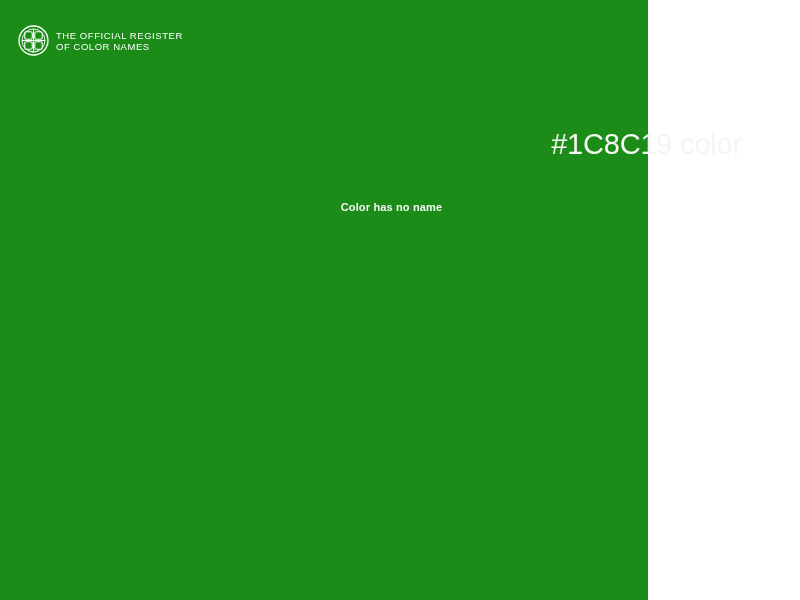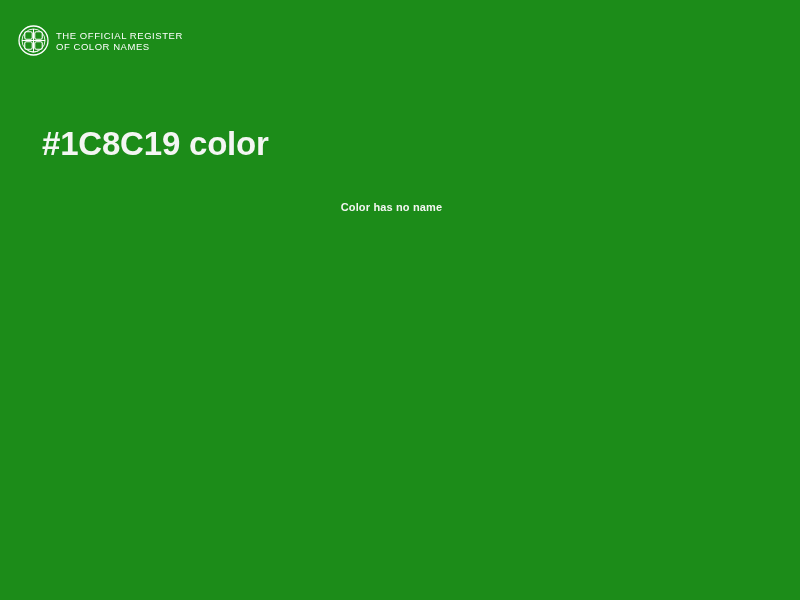--- a/index.html
+++ b/index.html
@@ -10,21 +10,21 @@
   body {
     width: 800px;
     height: 600px;
     overflow: hidden;
     font-family: "Liberation Sans", "DejaVu Sans", sans-serif;
     -webkit-font-smoothing: antialiased;
   }
 
   #page {
     position: relative;
-    width: 800px;
+    width: 648px;
     height: 600px;
     background: #1C8C19;
   }
 
   
   .brand {
     position: absolute;
     left: 18px;
     top: 25px;
     display: flex;
@@ -60,27 +60,28 @@
   
   .content {
     position: absolute;
     left: 42px;
     top: 118px;
     width: 700px;
   }
 
   .color-title {
     font-family: "Liberation Sans", "DejaVu Sans", sans-serif;
-    font-size: 33px;
+    font-size: 29px;
     line-height: 52px;
-    font-weight: 700;
+    font-weight: 400;
     color: #f4f6f3;
     letter-spacing: -0.2px;
     white-space: nowrap;
     margin: 0;
+    text-align: right;
   }
 
   .color-subtitle {
     margin: 0;
     padding-top: 30px;
     margin-left: -1px;
     font-family: "Liberation Sans", "DejaVu Sans", sans-serif;
     font-size: 11px;
     line-height: 14px;
     font-weight: 700;

